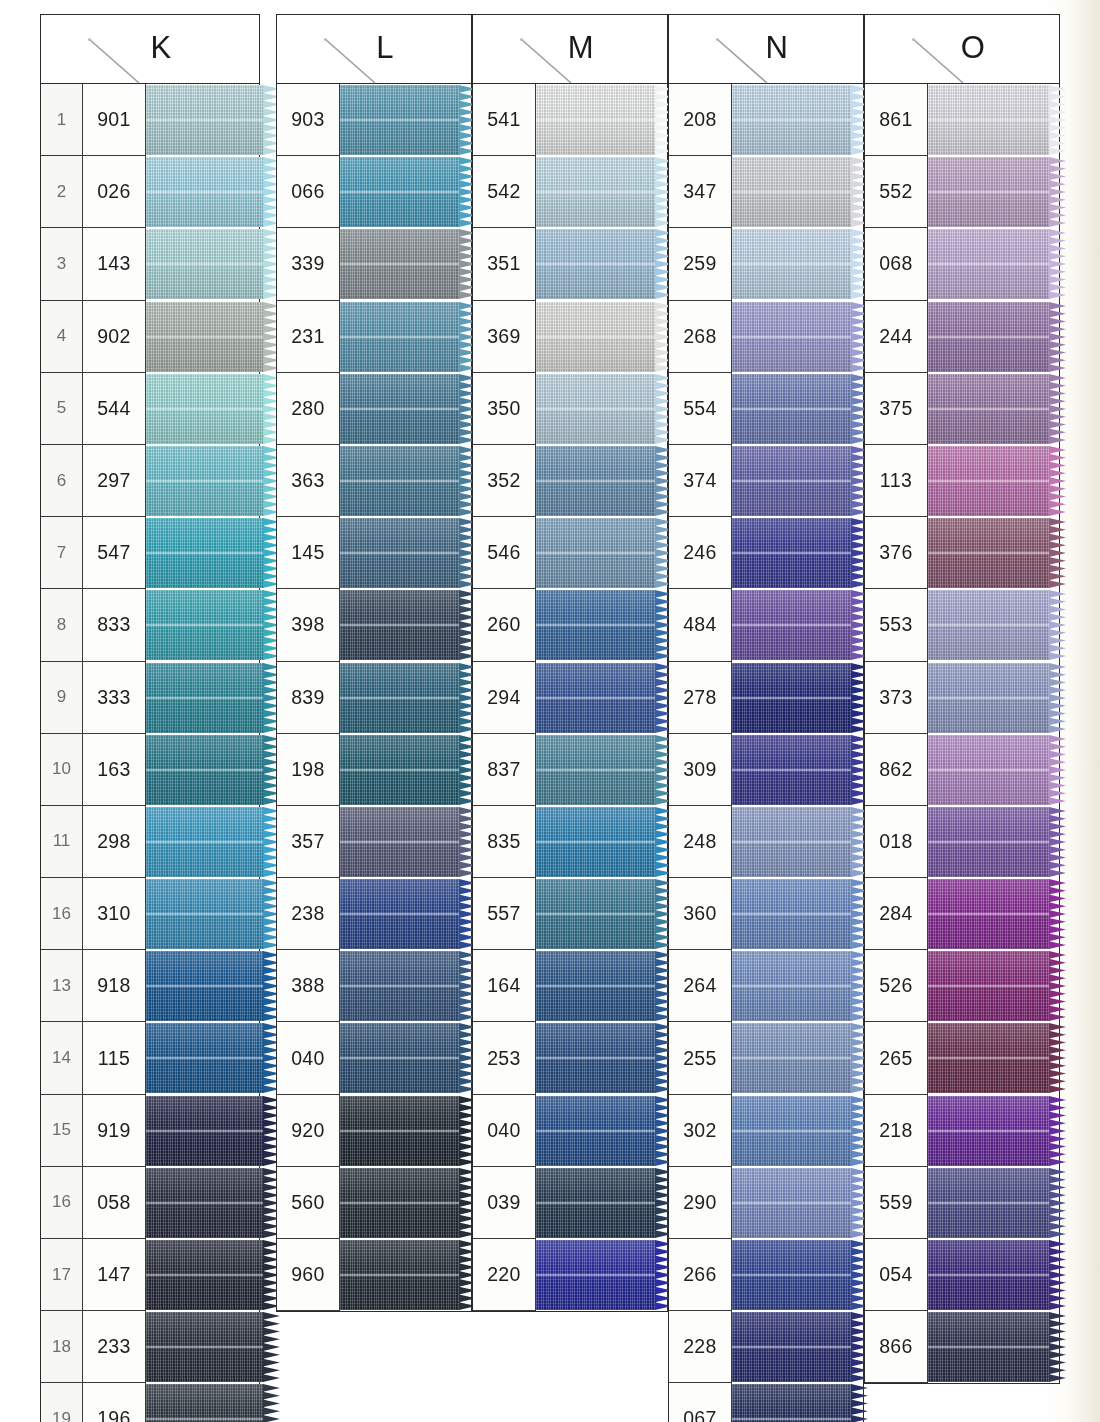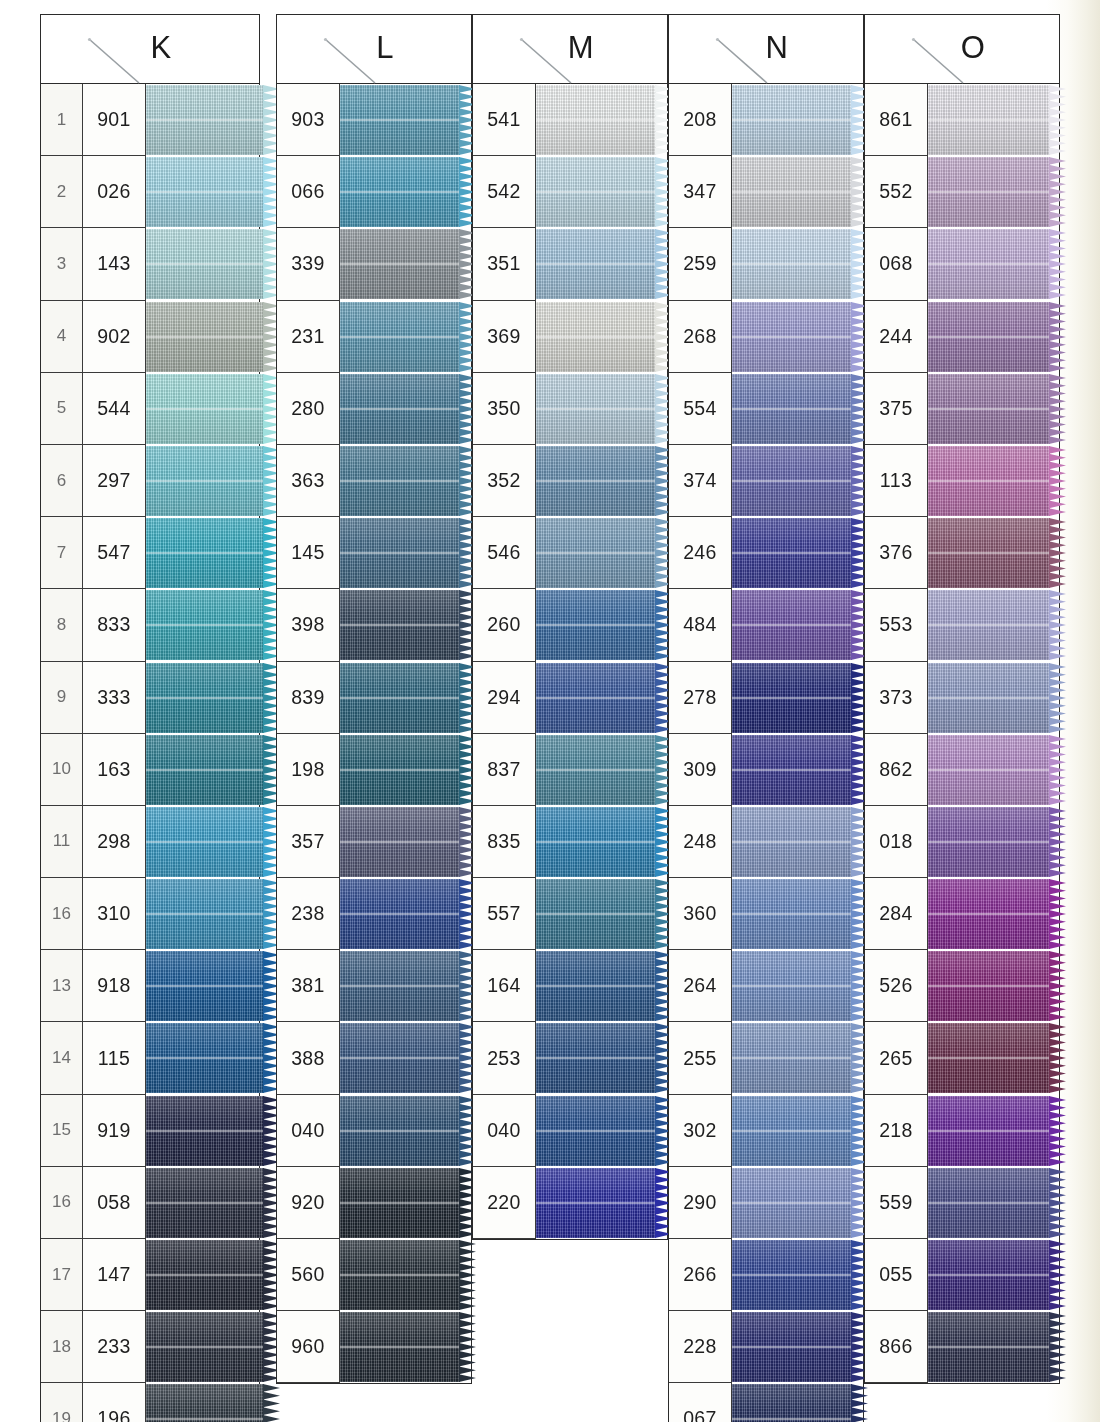--- a/index.html
+++ b/index.html
@@ -583,33 +583,20 @@
                 <div class="weave"></div>
                 <div class="sheen"></div>
                 <div class="gap"></div>
                 <div class="pinked" style="left: 119px; right: auto;"><svg width="17" height="70" viewBox="0 0 17 70" preserveAspectRatio="none">
                     <polygon points="0,0 17,3.9 0,7.8 17,11.7 0,15.6 17,19.4 0,23.3 17,27.2 0,31.1 17,35.0 0,38.9 17,42.8 0,46.7 17,50.6 0,54.4 17,58.3 0,62.2 17,66.1 0,70.0 " fill="#2c4a94"></polygon>
                   </svg></div>
               </div>
             </div>
           </div>
           <div class="row">
-            <div class="cell-code">381</div>
-            <div class="cell-swatch" title="381">
-              <div class="ribbon" style="background: rgb(62, 98, 136); width: 120px;">
-                <div class="weave"></div>
-                <div class="sheen"></div>
-                <div class="gap"></div>
-                <div class="pinked" style="left: 119px; right: auto;"><svg width="17" height="70" viewBox="0 0 17 70" preserveAspectRatio="none">
-                    <polygon points="0,0 17,3.9 0,7.8 17,11.7 0,15.6 17,19.4 0,23.3 17,27.2 0,31.1 17,35.0 0,38.9 17,42.8 0,46.7 17,50.6 0,54.4 17,58.3 0,62.2 17,66.1 0,70.0 " fill="#3e6288"></polygon>
-                  </svg></div>
-              </div>
-            </div>
-          </div>
-          <div class="row">
             <div class="cell-code">388</div>
             <div class="cell-swatch" title="388">
               <div class="ribbon" style="background: rgb(58, 90, 134); width: 120px;">
                 <div class="weave"></div>
                 <div class="sheen"></div>
                 <div class="gap"></div>
                 <div class="pinked" style="left: 119px; right: auto;"><svg width="17" height="70" viewBox="0 0 17 70" preserveAspectRatio="none">
                     <polygon points="0,0 17,3.9 0,7.8 17,11.7 0,15.6 17,19.4 0,23.3 17,27.2 0,31.1 17,35.0 0,38.9 17,42.8 0,46.7 17,50.6 0,54.4 17,58.3 0,62.2 17,66.1 0,70.0 " fill="#3a5a86"></polygon>
                   </svg></div>
               </div>
@@ -867,20 +854,33 @@
                 <div class="weave"></div>
                 <div class="sheen"></div>
                 <div class="gap"></div>
                 <div class="pinked" style="left: 119px; right: auto;"><svg width="17" height="70" viewBox="0 0 17 70" preserveAspectRatio="none">
                     <polygon points="0,0 17,3.9 0,7.8 17,11.7 0,15.6 17,19.4 0,23.3 17,27.2 0,31.1 17,35.0 0,38.9 17,42.8 0,46.7 17,50.6 0,54.4 17,58.3 0,62.2 17,66.1 0,70.0 " fill="#275394"></polygon>
                   </svg></div>
               </div>
             </div>
           </div>
           <div class="row">
+            <div class="cell-code">039</div>
+            <div class="cell-swatch" title="039">
+              <div class="ribbon" style="background: rgb(40, 61, 85); width: 120px;">
+                <div class="weave"></div>
+                <div class="sheen"></div>
+                <div class="gap"></div>
+                <div class="pinked" style="left: 119px; right: auto;"><svg width="17" height="70" viewBox="0 0 17 70" preserveAspectRatio="none">
+                    <polygon points="0,0 17,3.9 0,7.8 17,11.7 0,15.6 17,19.4 0,23.3 17,27.2 0,31.1 17,35.0 0,38.9 17,42.8 0,46.7 17,50.6 0,54.4 17,58.3 0,62.2 17,66.1 0,70.0 " fill="#283d55"></polygon>
+                  </svg></div>
+              </div>
+            </div>
+          </div>
+          <div class="row">
             <div class="cell-code">220</div>
             <div class="cell-swatch" title="220">
               <div class="ribbon" style="background: rgb(42, 45, 164); width: 120px;">
                 <div class="weave"></div>
                 <div class="sheen"></div>
                 <div class="gap"></div>
                 <div class="pinked" style="left: 119px; right: auto;"><svg width="17" height="70" viewBox="0 0 17 70" preserveAspectRatio="none">
                     <polygon points="0,0 17,3.9 0,7.8 17,11.7 0,15.6 17,19.4 0,23.3 17,27.2 0,31.1 17,35.0 0,38.9 17,42.8 0,46.7 17,50.6 0,54.4 17,58.3 0,62.2 17,66.1 0,70.0 " fill="#2a2da4"></polygon>
                   </svg></div>
               </div>
@@ -1357,21 +1357,21 @@
                 <div class="weave"></div>
                 <div class="sheen"></div>
                 <div class="gap"></div>
                 <div class="pinked" style="left: 121px; right: auto;"><svg width="17" height="70" viewBox="0 0 17 70" preserveAspectRatio="none">
                     <polygon points="0,0 17,3.9 0,7.8 17,11.7 0,15.6 17,19.4 0,23.3 17,27.2 0,31.1 17,35.0 0,38.9 17,42.8 0,46.7 17,50.6 0,54.4 17,58.3 0,62.2 17,66.1 0,70.0 " fill="#4d518e"></polygon>
                   </svg></div>
               </div>
             </div>
           </div>
           <div class="row">
-            <div class="cell-code">055</div>
+            <div class="cell-code">054</div>
             <div class="cell-swatch" title="029">
               <div class="ribbon" style="background: rgb(60, 42, 130); width: 122px;">
                 <div class="weave"></div>
                 <div class="sheen"></div>
                 <div class="gap"></div>
                 <div class="pinked" style="left: 121px; right: auto;"><svg width="17" height="70" viewBox="0 0 17 70" preserveAspectRatio="none">
                     <polygon points="0,0 17,3.9 0,7.8 17,11.7 0,15.6 17,19.4 0,23.3 17,27.2 0,31.1 17,35.0 0,38.9 17,42.8 0,46.7 17,50.6 0,54.4 17,58.3 0,62.2 17,66.1 0,70.0 " fill="#3c2a82"></polygon>
                   </svg></div>
               </div>
             </div>

